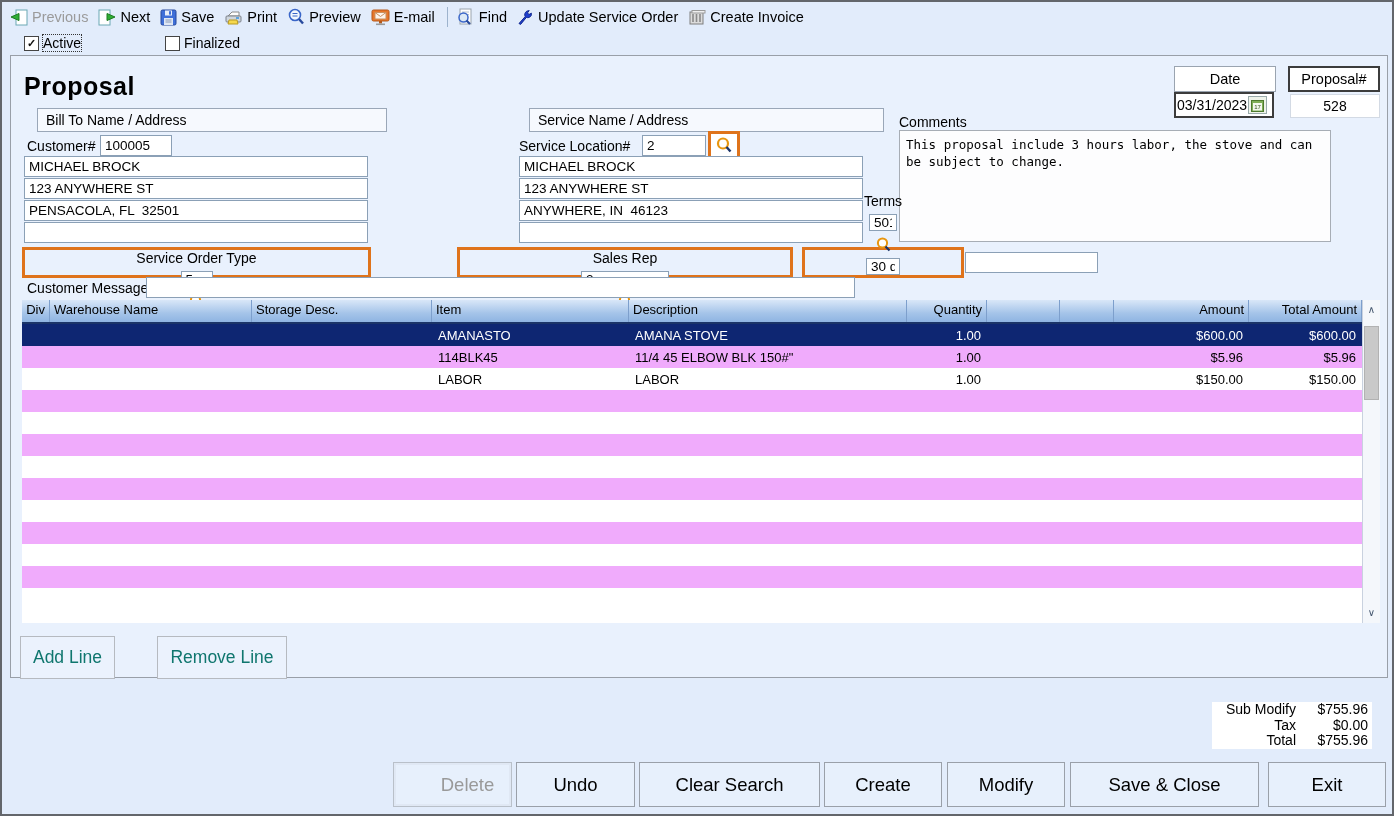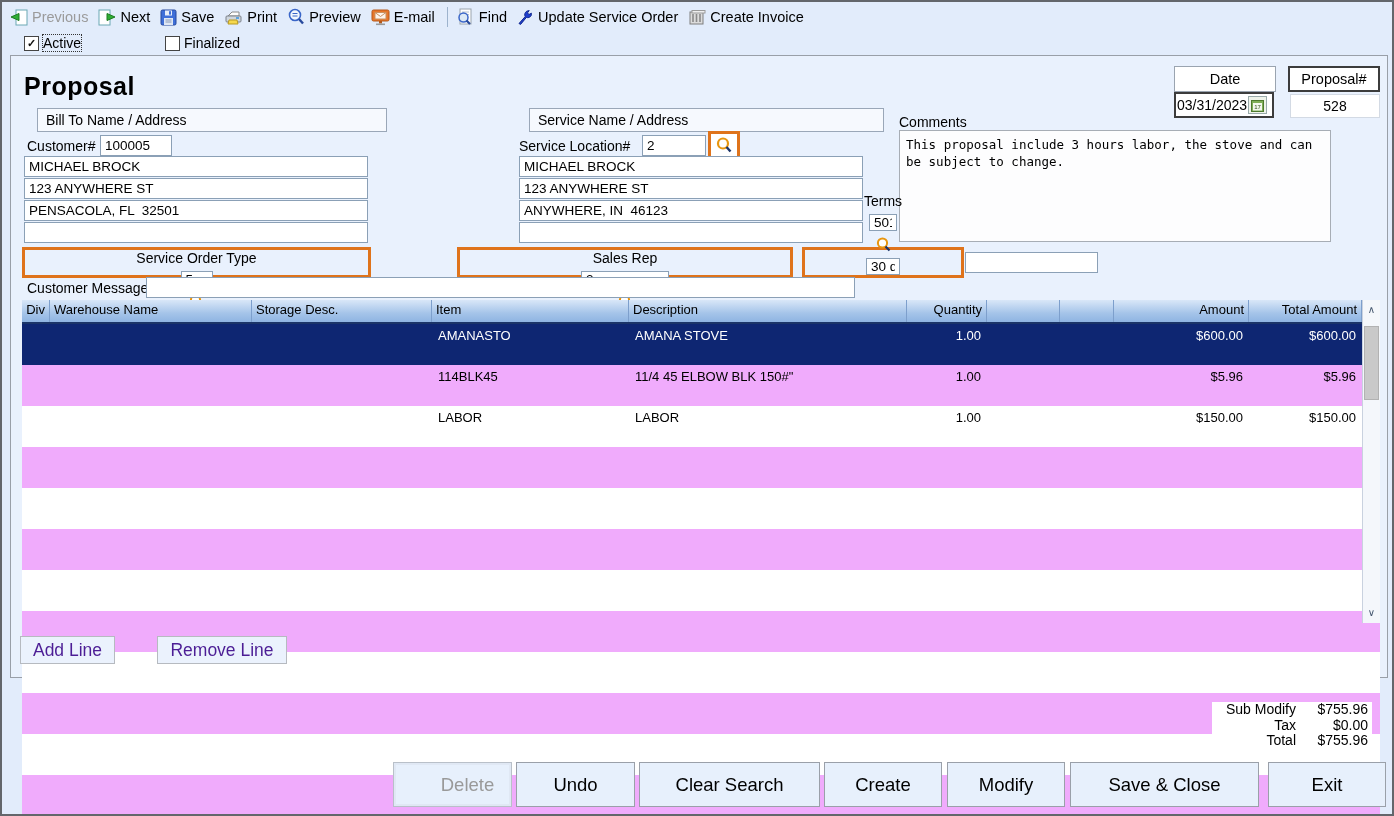--- a/index.html
+++ b/index.html
@@ -34,30 +34,30 @@
   .ogrp{position:absolute;box-sizing:border-box;height:31px;border:3px solid #df731b;display:flex;align-items:center;padding:0 5px;gap:5px;flex-direction:column;}
   .ogrp .glbl{font-size:14px;white-space:nowrap;}
   .ogrp .gin{box-sizing:border-box;height:21px;background:#fff;border:1px solid #8ba0b6;font-size:13.5px;font-family:inherit;padding:0 4px;outline:none;}
   .sbtn{width:20px;height:20px;display:flex;align-items:center;justify-content:center;cursor:pointer;background:transparent;border:none;padding:0;}
   .sbtn-box{position:absolute;left:706px;top:129px;width:32px;height:28px;border:3px solid #df731b;background:#fff;box-sizing:border-box;display:flex;align-items:center;justify-content:center;cursor:pointer;}
   
   .grid{position:absolute;left:20px;top:298px;width:1358px;height:323px;background:#fff;}
   .grow,.ghrow{display:grid;grid-template-columns:28px 202px 180px 197px 278px 80px 73px 54px 135px 113px;}
   .ghrow{height:22px;background:linear-gradient(#d9e7f8,#a5c4e9 60%,#8fb4e2);border-bottom:2px solid #1b3468;}
   .hcell{font-size:13px;line-height:20px;padding:0 4px;border-right:1px solid #7d9fcc;overflow:hidden;white-space:nowrap;}
-  .grow{height:41px;background:#fff;}
+  .grow{height:22px;background:#fff;}
   .grow.alt{background:#f0abfc;}
   .grow.sel{background:#0e2672;color:#fff;}
   .gcell{font-size:13px;line-height:23px;padding:0 6px;overflow:hidden;white-space:nowrap;}
   .ra{text-align:right;}
   .vscroll{position:absolute;right:0;top:0;width:18px;height:323px;background:#f4f7fb;border-left:1px solid #c9d2df;box-sizing:border-box;}
   .varrow{position:absolute;left:0;width:17px;height:18px;font-size:10px;color:#44566e;text-align:center;line-height:18px;cursor:pointer;}
   .vthumb{position:absolute;left:1px;top:26px;width:15px;height:74px;background:#c9c9c9;border:1px solid #b2b2b2;box-sizing:border-box;cursor:pointer;}
   
-  .linebtn{position:absolute;top:634px;height:28px;box-sizing:border-box;background:#ebf2fd;border:1px solid #b6bac0;color:#4c1d95;
+  .linebtn{position:absolute;top:634px;height:43px;box-sizing:border-box;background:#ebf2fd;border:1px solid #b6bac0;color:#0f766e;
            font-size:17.5px;font-family:inherit;cursor:pointer;padding:0 10px;}
   
   .totals{position:absolute;left:1210px;top:700px;width:160px;height:47px;background:#fff;font-size:14px;}
   .trow{display:flex;justify-content:flex-end;line-height:15.5px;}
   .trow .tl{text-align:right;padding-right:14px;}
   .trow .tv{width:58px;text-align:right;padding-right:4px;}
   
   .fbtn{position:absolute;top:760px;height:45px;box-sizing:border-box;background:#e7f0fc;border:1px solid #9aa0a9;
         font-size:18.5px;font-family:inherit;color:#000;cursor:pointer;}
   .fbtn.disabled{color:#999;border:1px solid #b9c0c9;box-shadow:inset 0 0 0 2px #e0e8f4;cursor:default;padding-left:36px;}

